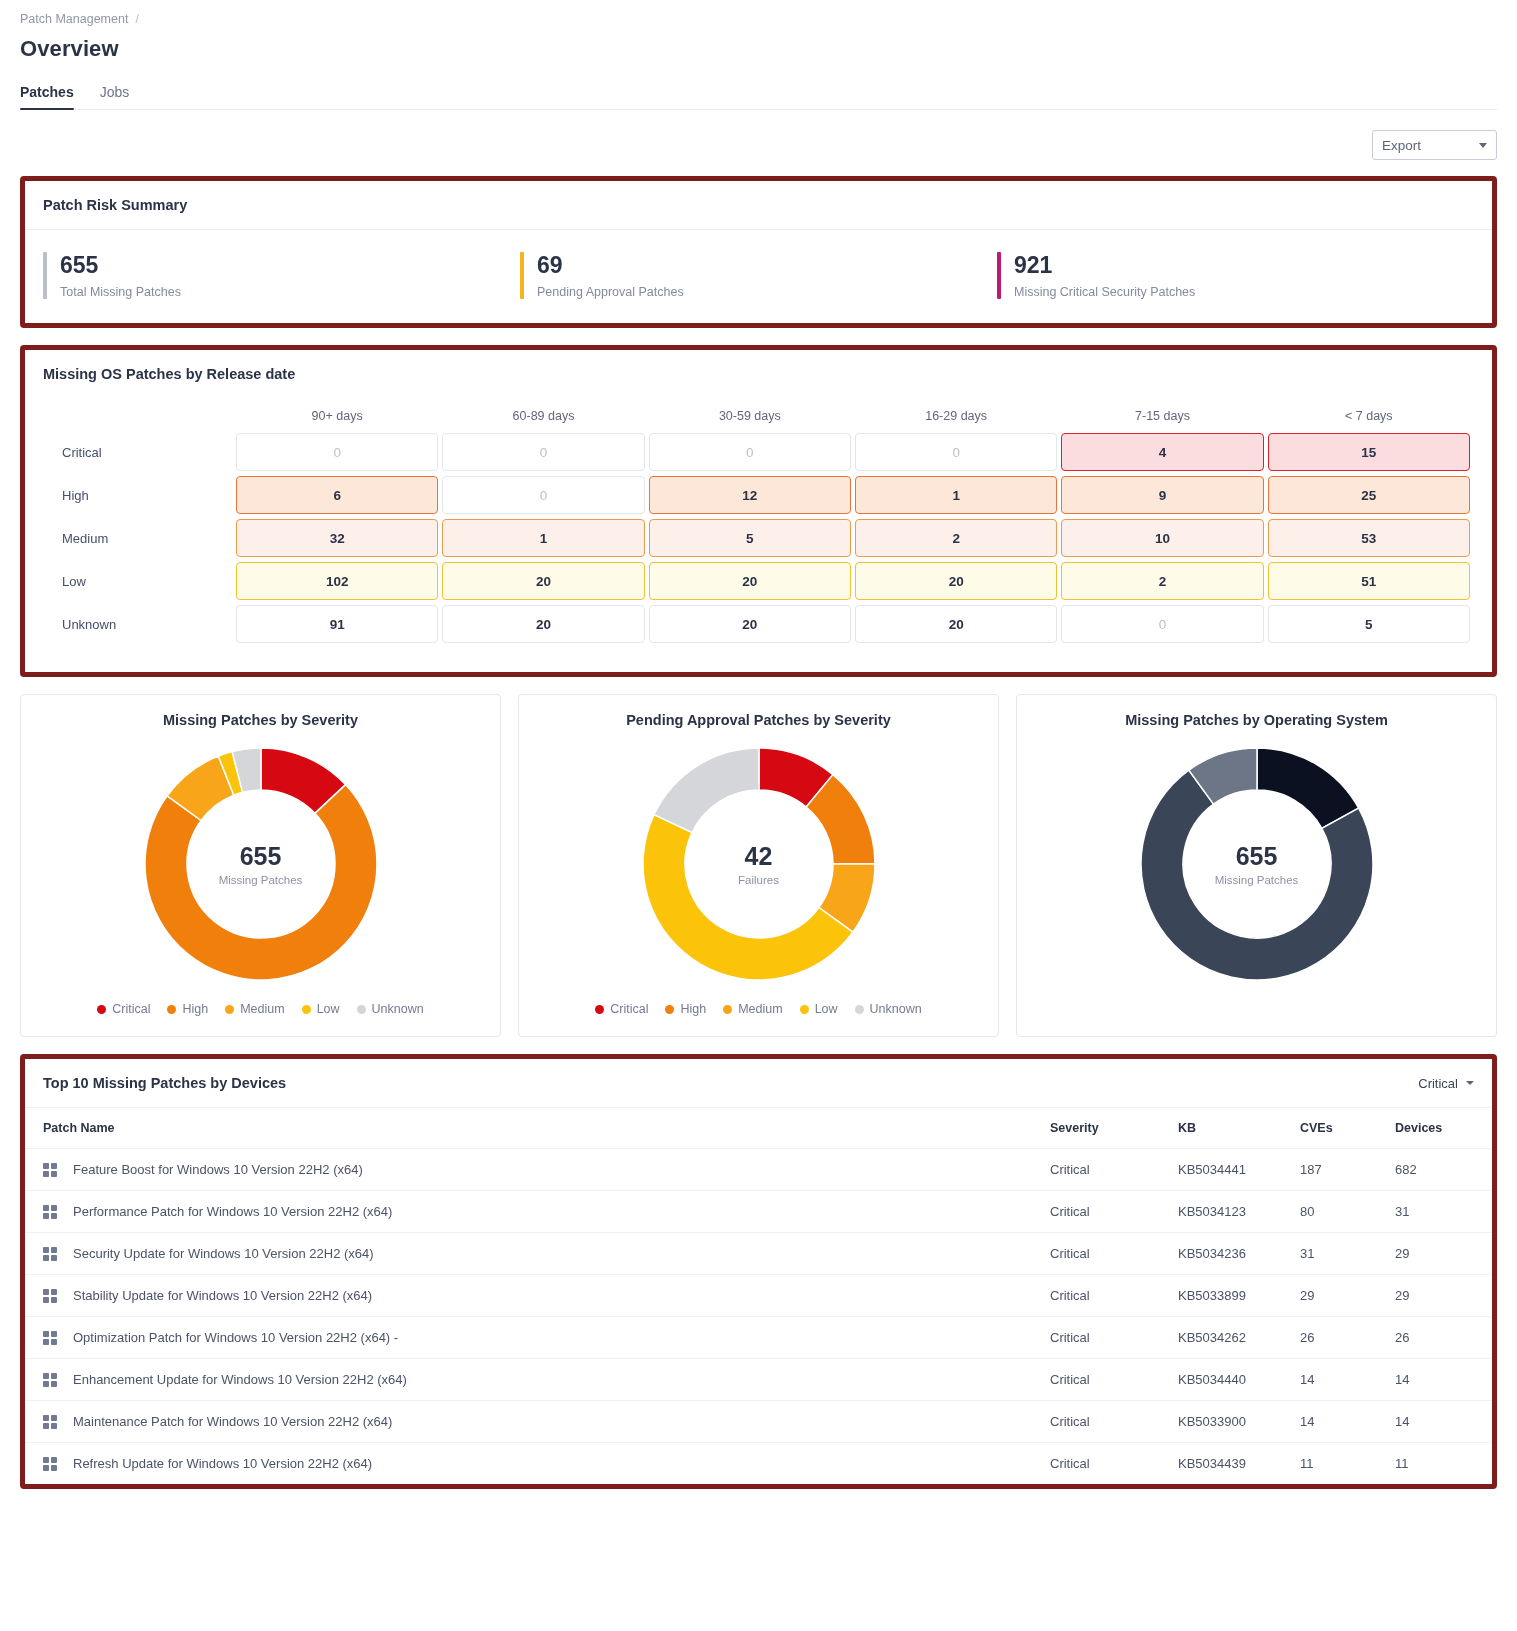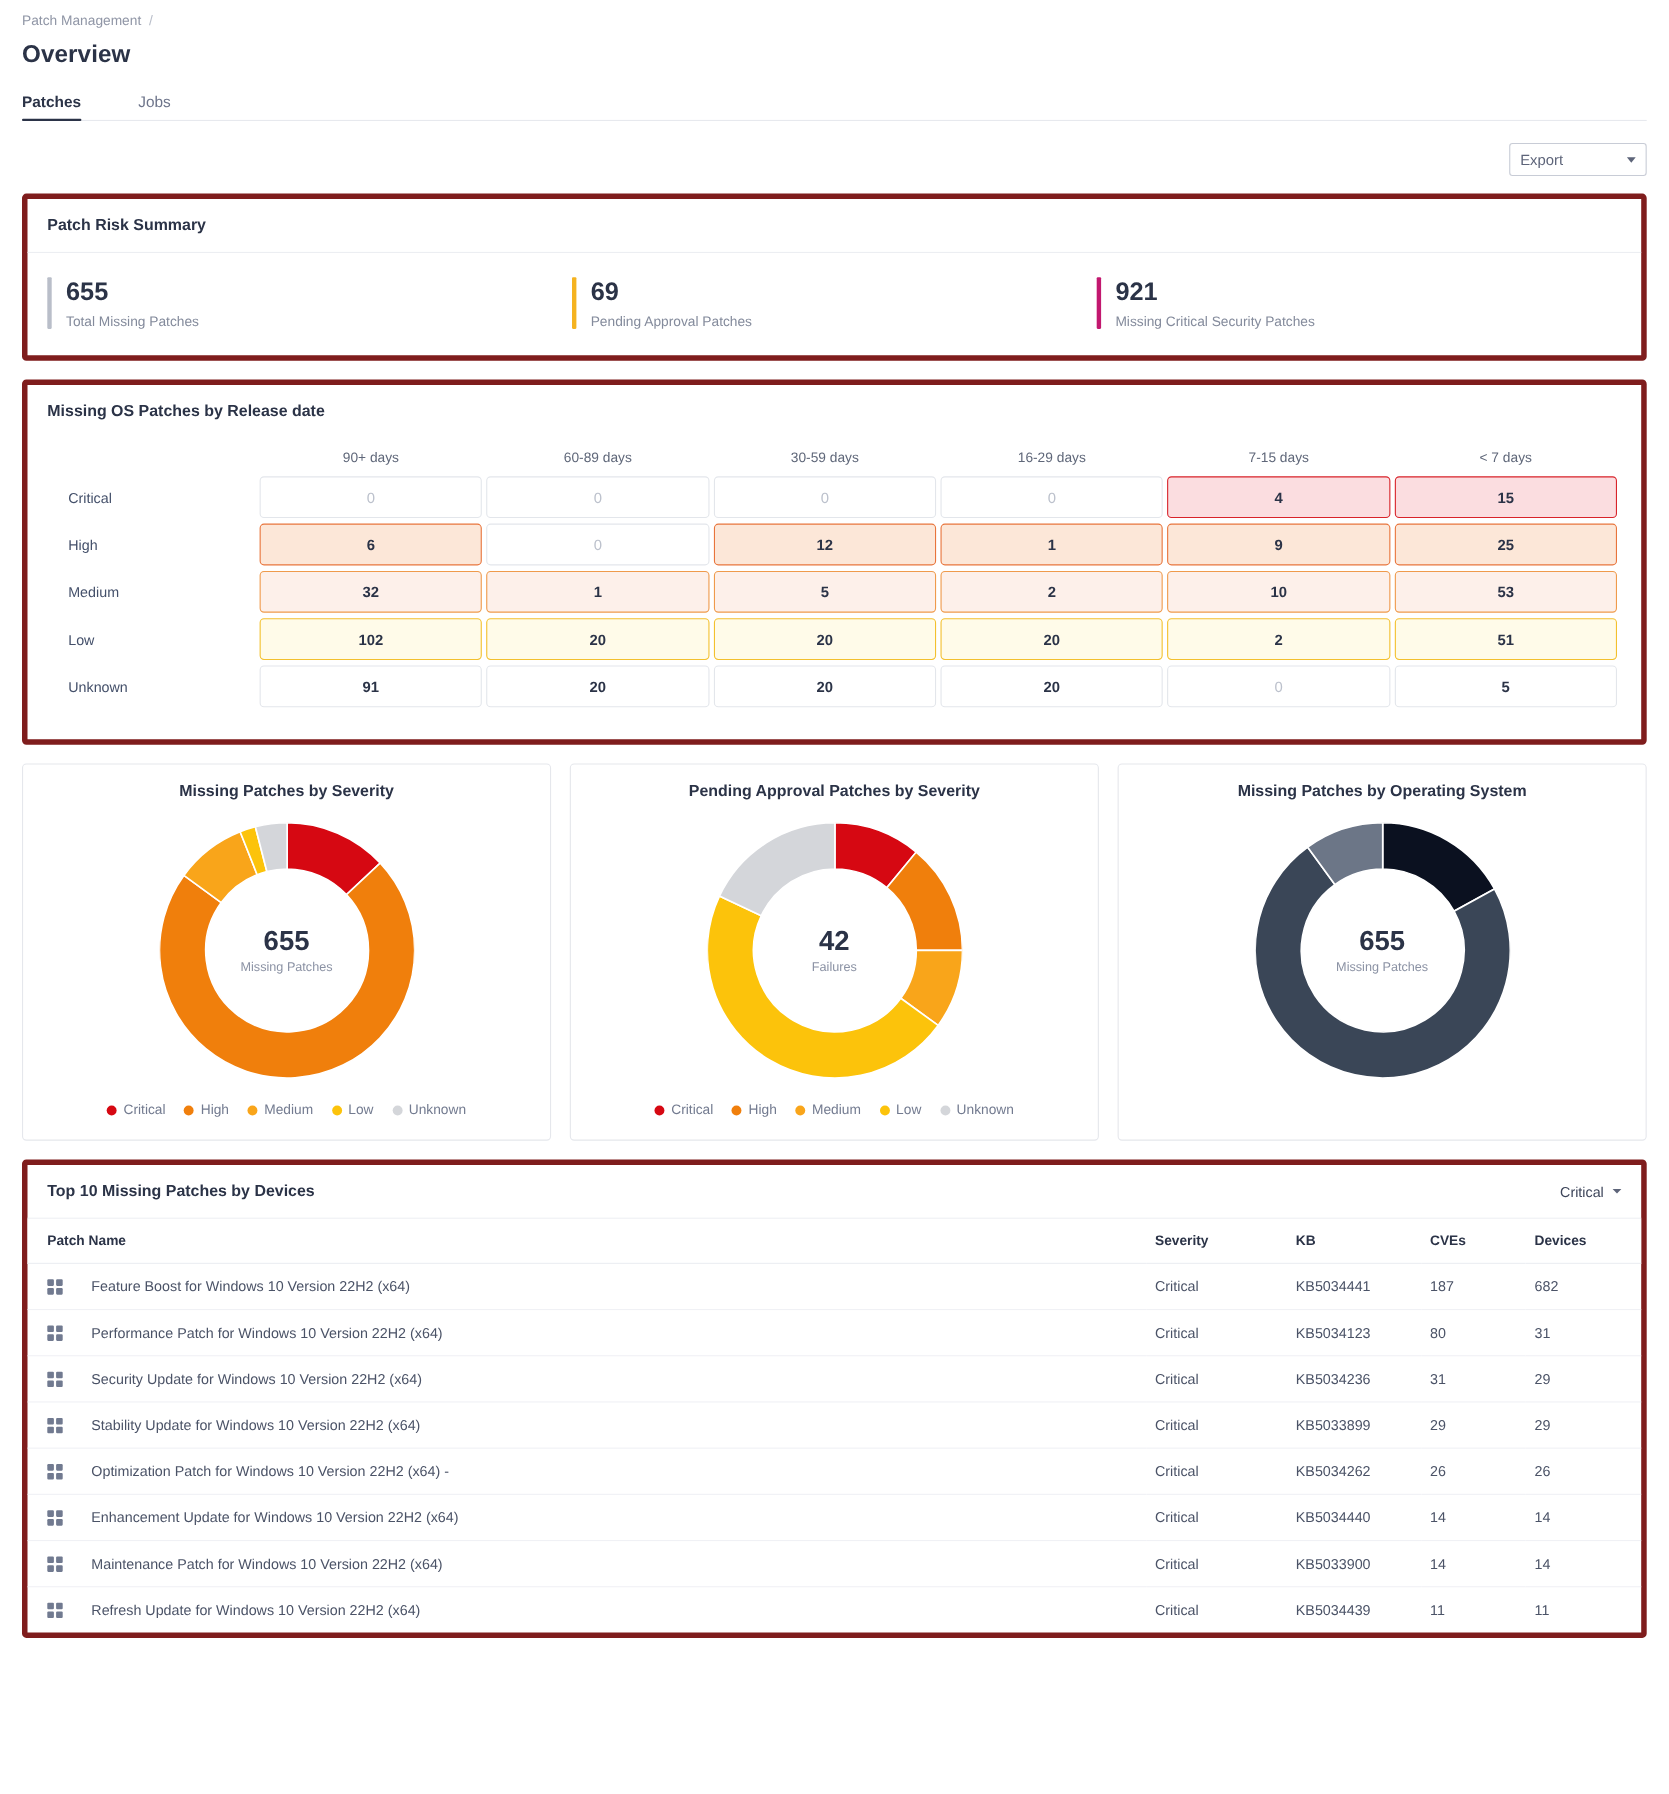--- a/index.html
+++ b/index.html
@@ -9,21 +9,21 @@
     font-family: "Liberation Sans", sans-serif;
     color: #2c3549;
   }
   body { padding: 0 20px 24px 20px; }
 
   
   .breadcrumb { font-size: 12.5px; color: #9096a6; padding: 12px 0 0 0; display:flex; gap:7px; align-items:center;}
   .breadcrumb .sep { color:#b9bec9; }
   .page-title { font-size: 22px; font-weight: 700; color:#2b3347; margin: 10px 0 0 0; letter-spacing:.1px;}
 
-  .tabs { display:flex; gap:52px; margin-top:22px; border-bottom:1px solid #e7e9ee; padding-left:0;}
+  .tabs { display:flex; gap:26px; margin-top:22px; border-bottom:1px solid #e7e9ee; padding-left:0;}
   .tab { font-size:14px; color:#6d748a; padding-bottom:9px; cursor:pointer; position:relative; }
   .tab.active { color:#2b3347; font-weight:600; }
   .tab.active:after { content:""; position:absolute; left:0; right:0; bottom:-1px; height:2.5px; background:#2b3347; border-radius:2px;}
 
   
   .toolbar-row { display:flex; justify-content:flex-end; padding: 20px 0 16px 0; }
   .select-box {
     width:125px; height:30px; border:1px solid #c8ccd6; border-radius:3px; background:#fff;
     display:flex; align-items:center; justify-content:space-between; padding:0 9px;
     font-size:13.5px; color:#5d6479; cursor:pointer;
@@ -85,21 +85,21 @@
   .tbl td {
     font-size:13px; color:#4b5367; padding:13px 8px; border-bottom:1px solid #f0f1f5;
   }
   .tbl tr:last-child td { border-bottom:none; }
   .col-name { padding-left:18px !important; width:auto; }
   .col-sev  { width:128px; }
   .col-kb   { width:122px; }
   .col-cve  { width:95px; }
   .col-dev  { width:105px; padding-right:18px !important;}
   .sev-text-critical { color:#e32119; }
-  .name-cell { display:flex; align-items:center; gap:26px; }
+  .name-cell { display:flex; align-items:center; gap:16px; }
   .win-icon { width:14px; height:14px; display:grid; grid-template-columns:1fr 1fr; grid-template-rows:1fr 1fr; gap:2px; flex:0 0 auto;}
   .win-icon i { background:#717a90; border-radius:1px; display:block; }
   .filter-select { display:flex; align-items:center; gap:8px; font-size:13px; color:#3c4459; font-weight:400; cursor:pointer;}
   .chev-sm { width:0;height:0;border-left:4px solid transparent;border-right:4px solid transparent;border-top:4.5px solid #5d6479;}
 </style>
 </head>
 <body>
 
 <div class="breadcrumb">
   <span>Patch Management</span>

